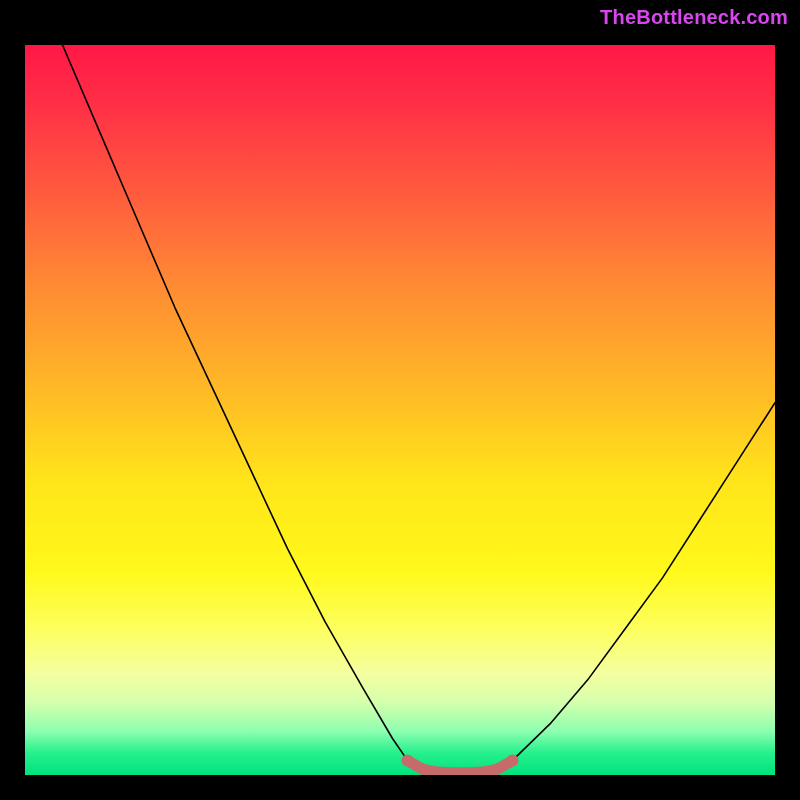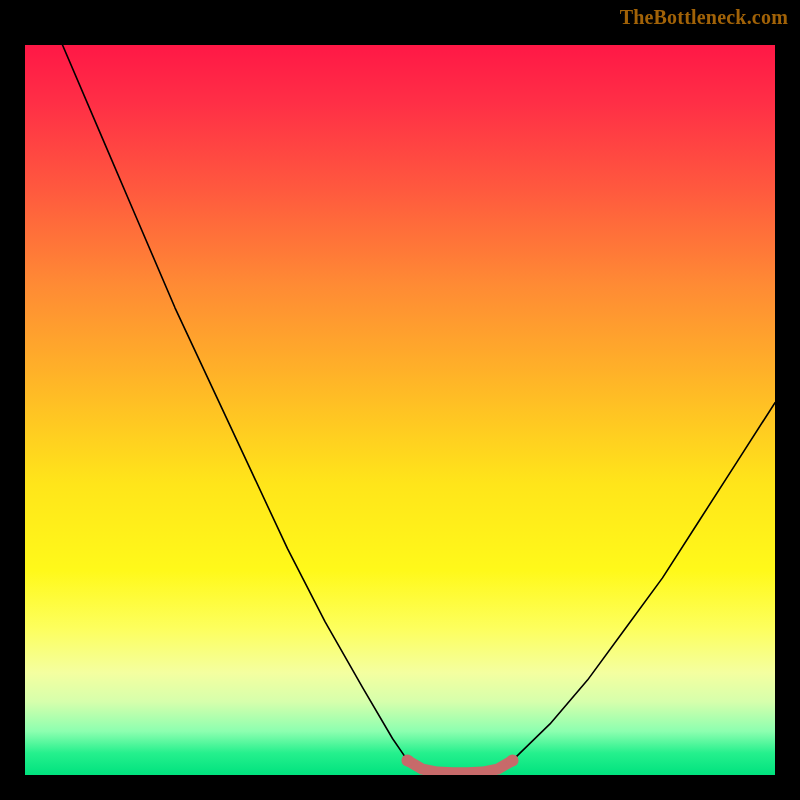--- a/index.html
+++ b/index.html
@@ -44,25 +44,24 @@
       #d6ffac 90%,
       #8dffb0 94%,
       #25f08d 97%,
       #00e27e 100%
     );
   }
   .watermark {
     position: absolute;
     top: 6px;
     right: 12px;
-    color: #a16207;
+    color: #d946ef;
     font-size: 20px;
     font-weight: 600;
     letter-spacing: 0.2px;
-    font-family: Liberation Serif, serif;
   }
   svg.curve {
     position: absolute;
     inset: 0;
   }
 </style>
 </head>
 <body>
 
 <div class="watermark">TheBottleneck.com</div>

